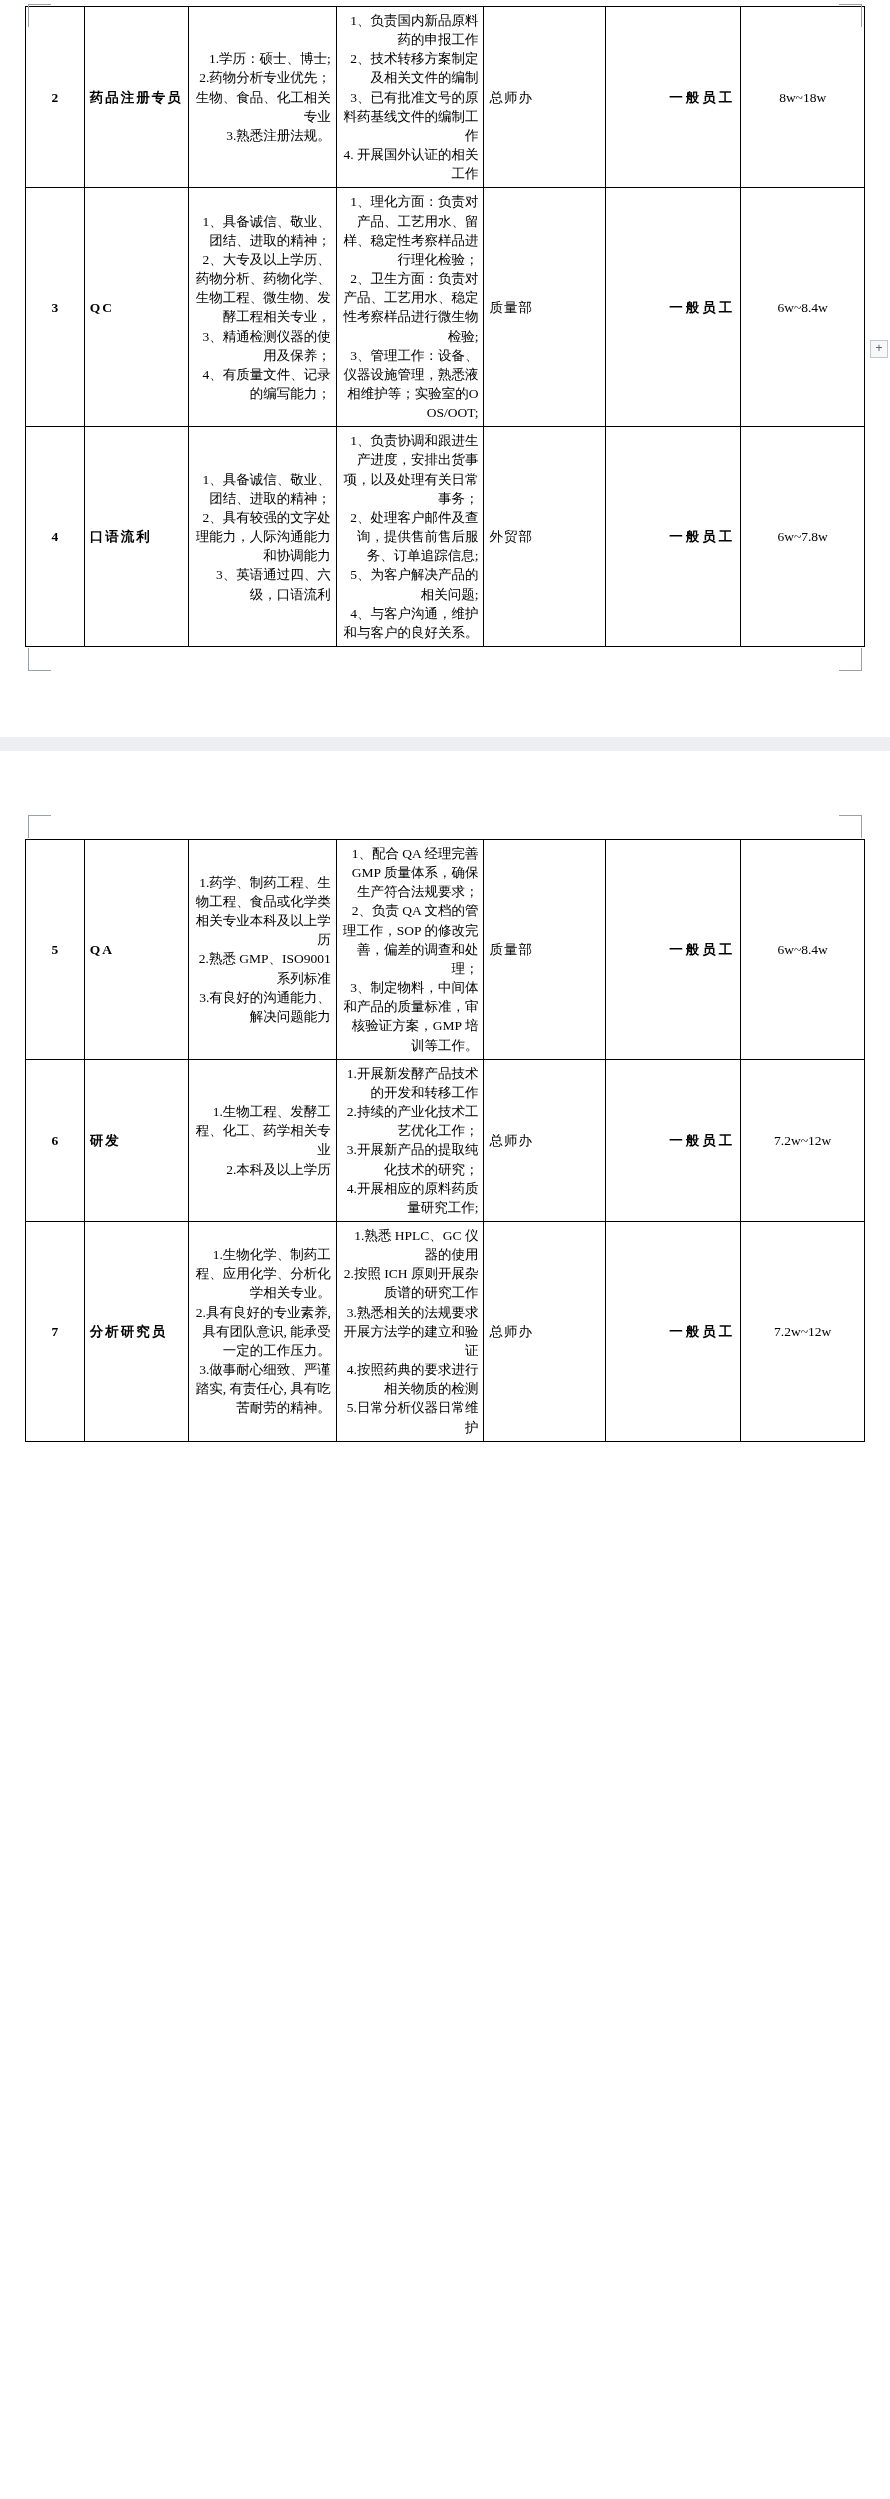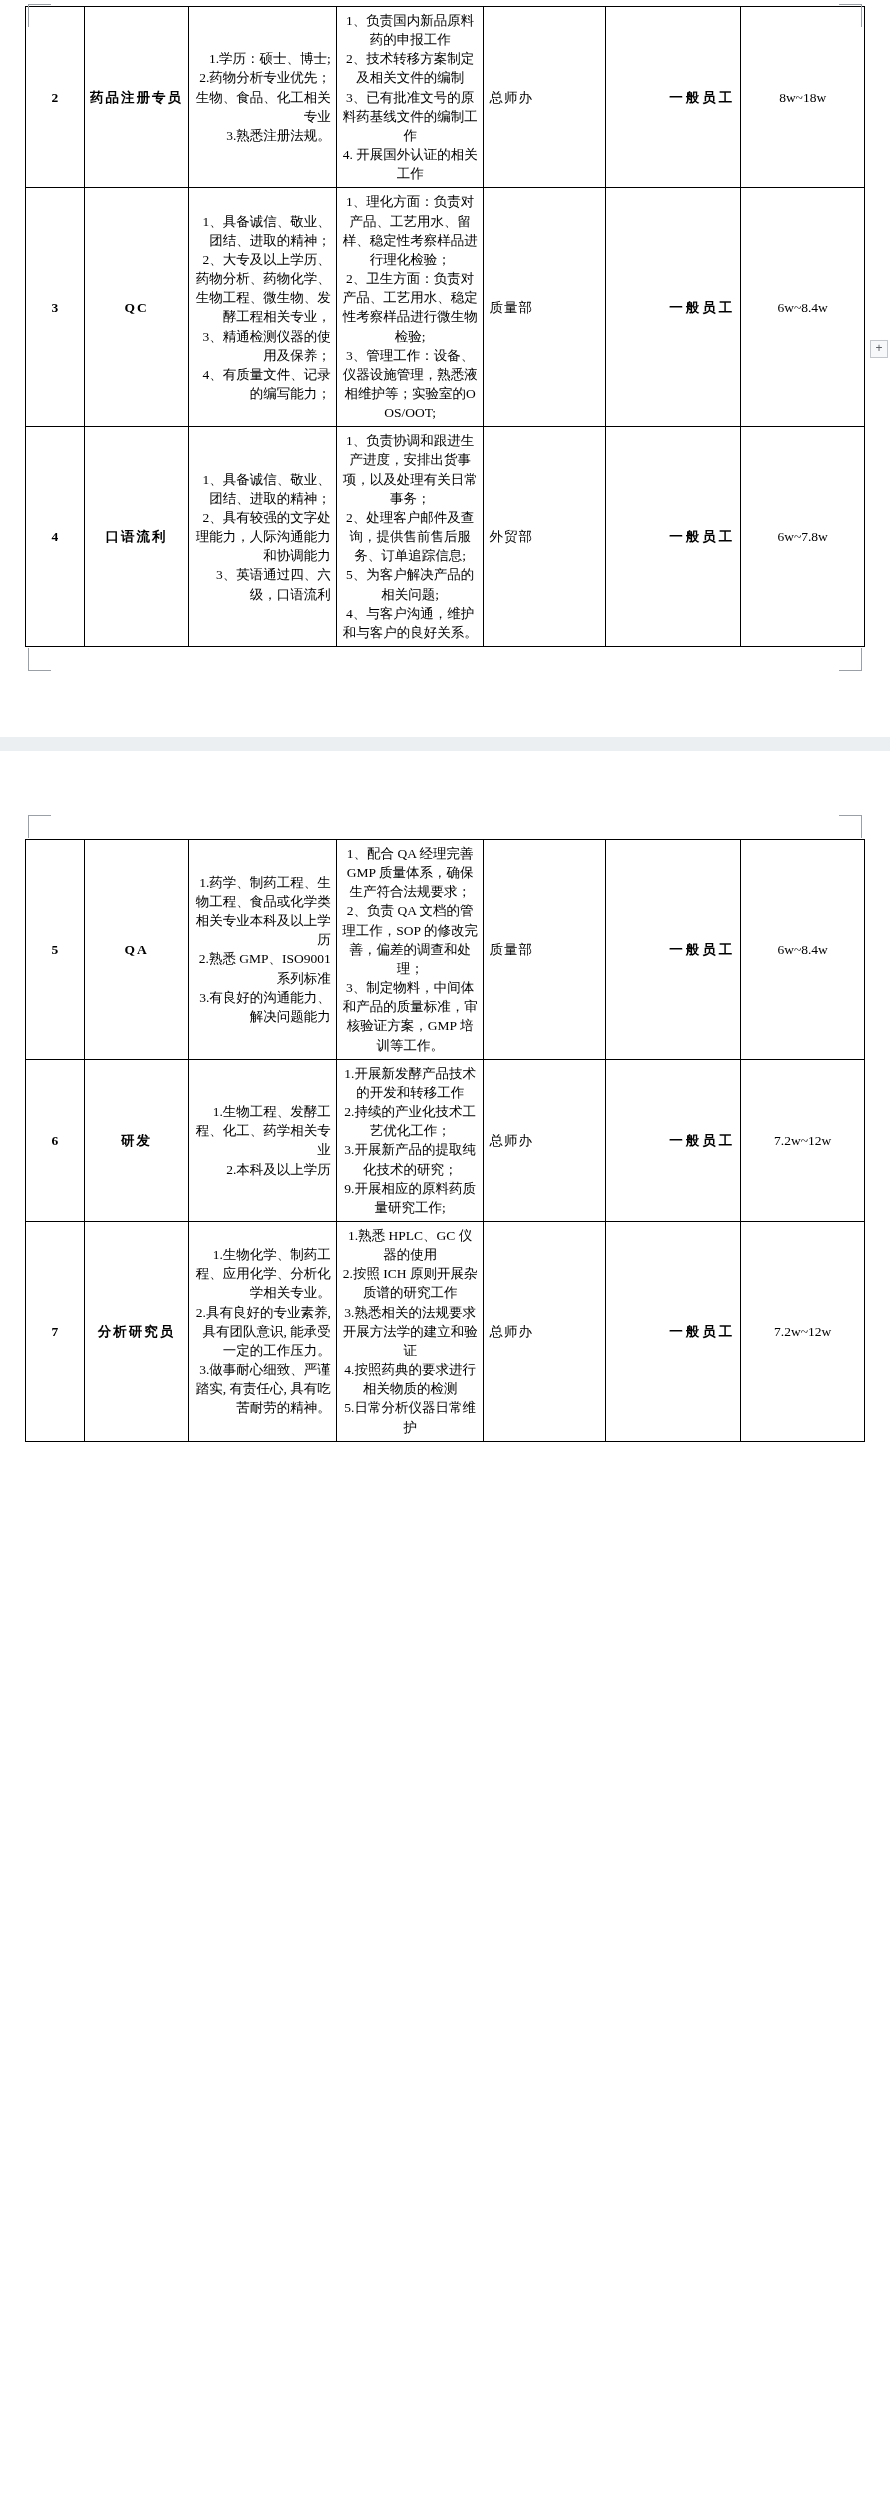--- a/index.html
+++ b/index.html
@@ -45,36 +45,36 @@
     line-height: 1.42;
   }
   td.c-no {
     width: 38px;
     text-align: center;
     font-weight: bold;
     font-size: 15px;
   }
   td.c-post {
     width: 76px;
-    text-align: center;
+    text-align: left;
     font-weight: bold;
     font-size: 15px;
     letter-spacing: 2px;
     line-height: 1.9;
     margin-left: 40px;
   }
   td.c-req {
     width: 112px;
     vertical-align: top;
     text-align: right;
   }
   td.c-duty {
     width: 112px;
     vertical-align: top;
-    text-align: center;
+    text-align: right;
     margin-left: 20px;
   }
   td.c-dept {
     width: 90px;
     text-align: left;
     font-weight: normal;
     font-size: 14px;
     letter-spacing: 1px;
   }
   td.c-level {
@@ -227,21 +227,21 @@
           <td class="c-no">6</td>
           <td class="c-post">研发</td>
           <td class="c-req">
               <div class="cellbody">1.生物工程、发酵工程、化工、药学相关专业
 2.本科及以上学历</div>
             </td>
           <td class="c-duty">
               <div class="cellbody">1.开展新发酵产品技术的开发和转移工作
 2.持续的产业化技术工艺优化工作；
 3.开展新产品的提取纯化技术的研究；
-9.开展相应的原料药质量研究工作;</div>
+4.开展相应的原料药质量研究工作;</div>
             </td>
           <td class="c-dept">总师办</td>
           <td class="c-level">一般员工</td>
           <td class="c-salary">7.2w~12w</td>
         </tr>
         <tr>
           <td class="c-no">7</td>
           <td class="c-post">分析研究员</td>
           <td class="c-req">
               <div class="cellbody">1.生物化学、制药工程、应用化学、分析化学相关专业。

